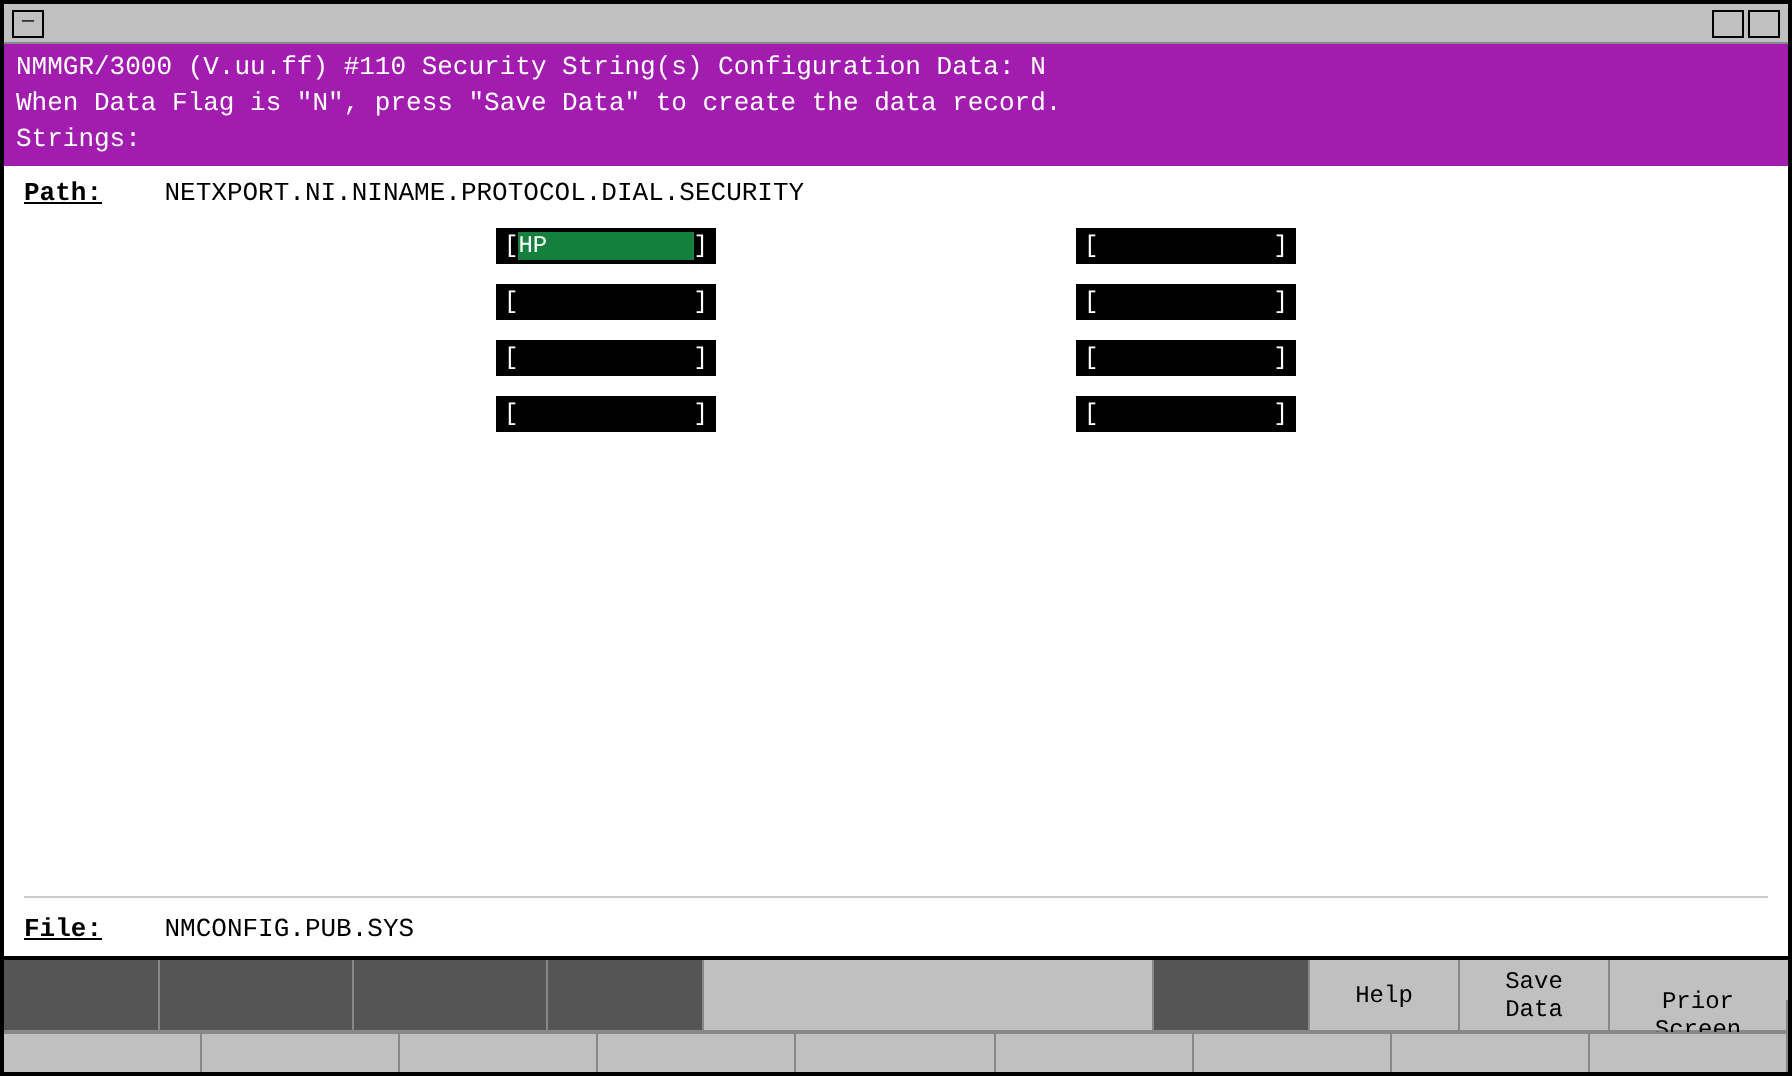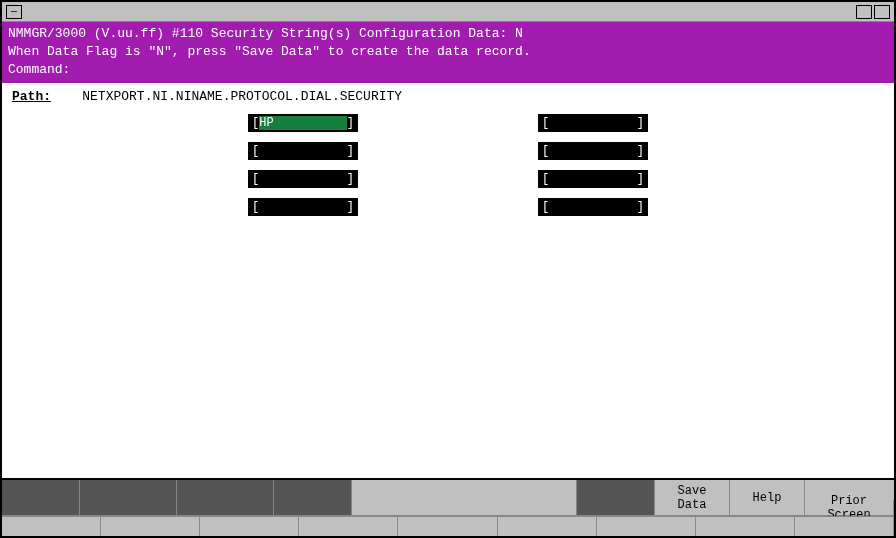--- a/index.html
+++ b/index.html
@@ -189,21 +189,21 @@
       <div class="title-bar-btn"></div>
       <div class="title-bar-btn"></div>
     </div>
   </div>
 
   <div class="main-content">
 
     <div class="header-section">
       <div>NMMGR/3000 (V.uu.ff) #110  Security String(s) Configuration        Data: N</div>
       <div>When Data Flag is "N", press "Save Data" to create the data record.</div>
-      <div>Command:</div>
+      <div>Strings:</div>
     </div>
 
     <div class="body-section">
 
       <div class="path-line">
         <span class="path-label">Path:</span>
         &nbsp;&nbsp;
         <span>NETXPORT.NI.NINAME.PROTOCOL.DIAL.SECURITY</span>
       </div>
 
@@ -256,33 +256,38 @@
             <span class="bracket">]</span>
           </div>
           <div class="field-box">
             <span class="bracket">[</span>
             <span class="field-inner"></span>
             <span class="bracket">]</span>
           </div>
         </div>
       </div>
 
+      <div class="file-line">
+        <span class="file-label">File:</span>
+        &nbsp;&nbsp;
+        <span>NMCONFIG.PUB.SYS</span>
+      </div>
     </div>
   </div>
 
   <div class="bottom-buttons">
     <div class="btn-row-top">
       <div class="btn-cell btn-f1 btn-cell-dark" style="width:78px;"></div>
       <div class="btn-cell btn-f2 btn-cell-dark" style="width:97px;"></div>
       <div class="btn-cell btn-f3 btn-cell-dark" style="width:97px;"></div>
       <div class="btn-cell btn-f4 btn-cell-dark" style="width:78px;"></div>
       <div class="btn-cell btn-f5" style="flex:1;"></div>
       <div class="btn-cell btn-f6 btn-cell-dark" style="width:78px;"></div>
+      <div class="btn-cell btn-f8" style="width:75px;">Help</div>
       <div class="btn-cell btn-f7" style="width:75px;">Save<br>Data</div>
-      <div class="btn-cell btn-f8" style="width:75px;">Help</div>
       <div class="btn-cell btn-f9" style="width:89px;margin-top:20px;">Prior<br>Screen</div>
     </div>
     <div class="btn-row-bottom">
       <div class="btn-cell-small" style="width:78px; border-right:1px solid #888;"></div>
       <div class="btn-cell-small" style="width:97px; border-right:1px solid #888;"></div>
       <div class="btn-cell-small" style="width:97px; border-right:1px solid #888;"></div>
       <div class="btn-cell-small" style="width:78px; border-right:1px solid #888;"></div>
       <div class="btn-cell-small" style="flex:1; border-right:1px solid #888;"></div>
       <div class="btn-cell-small" style="width:78px; border-right:1px solid #888;"></div>
       <div class="btn-cell-small" style="width:75px; border-right:1px solid #888;"></div>

